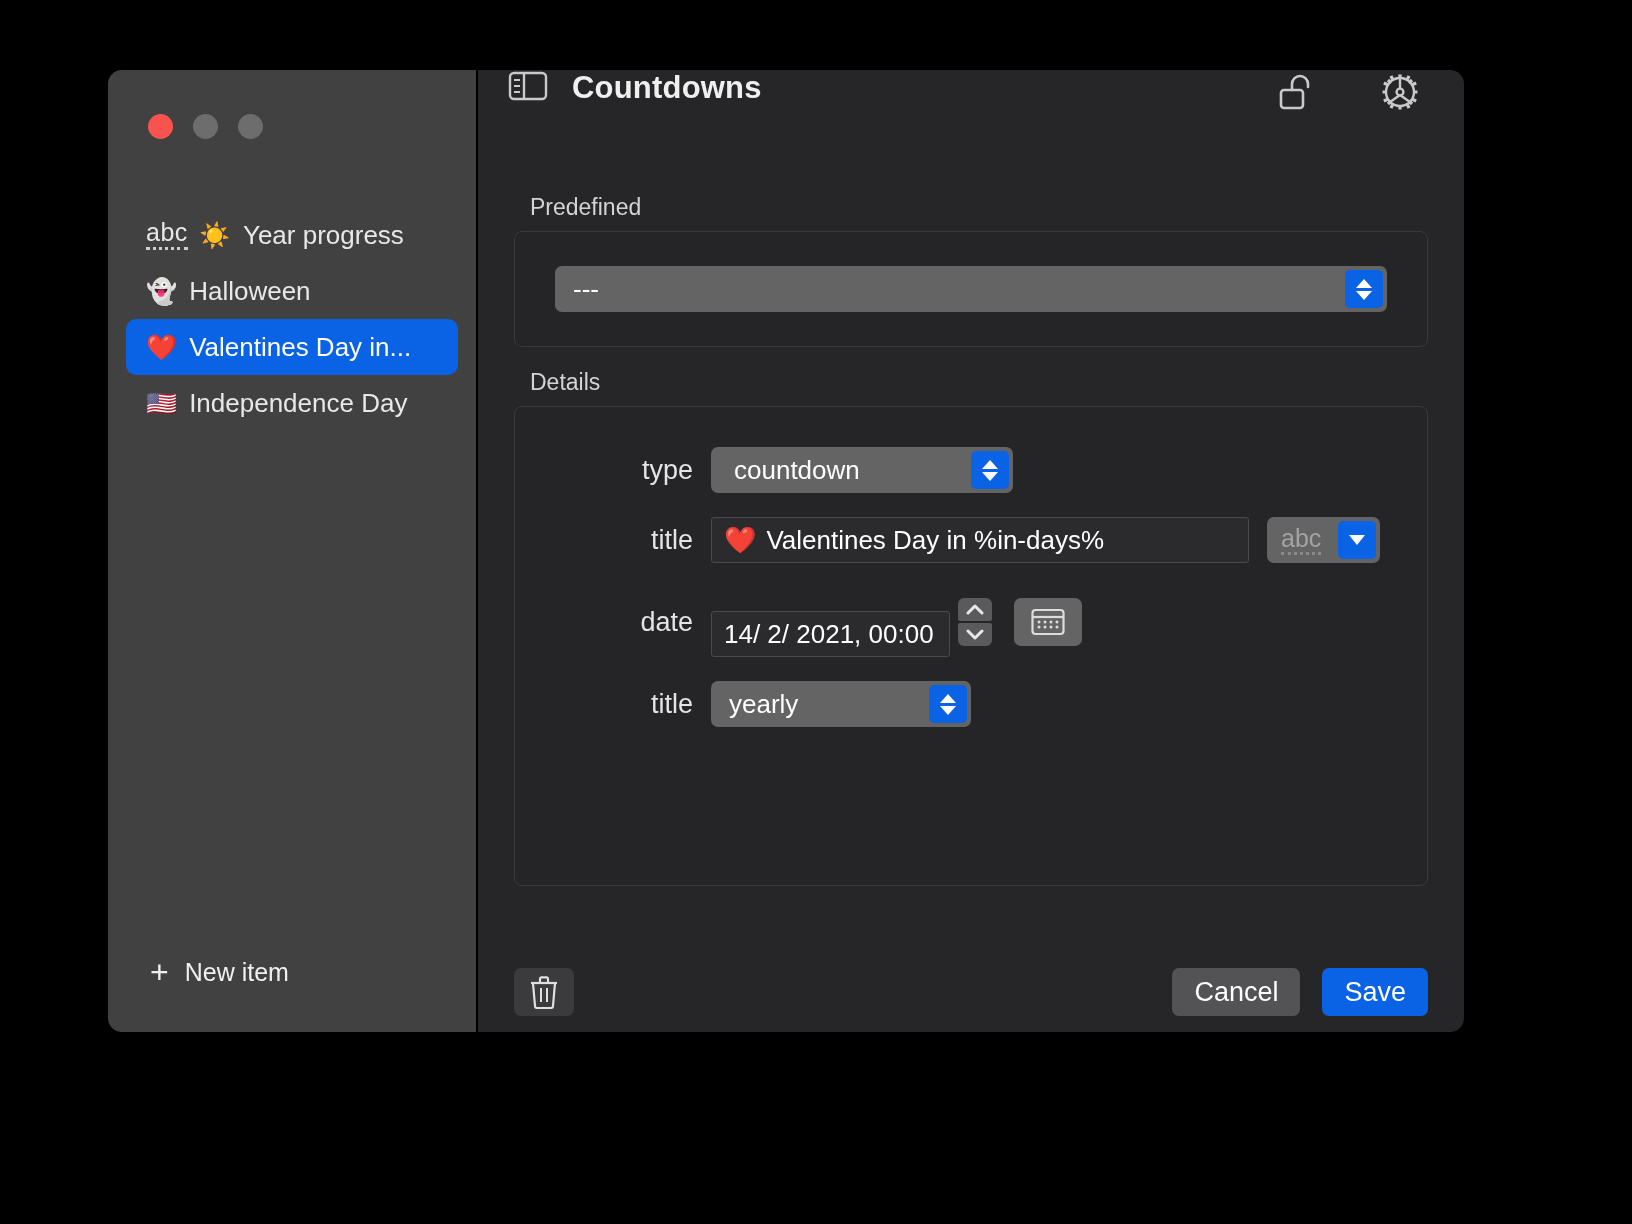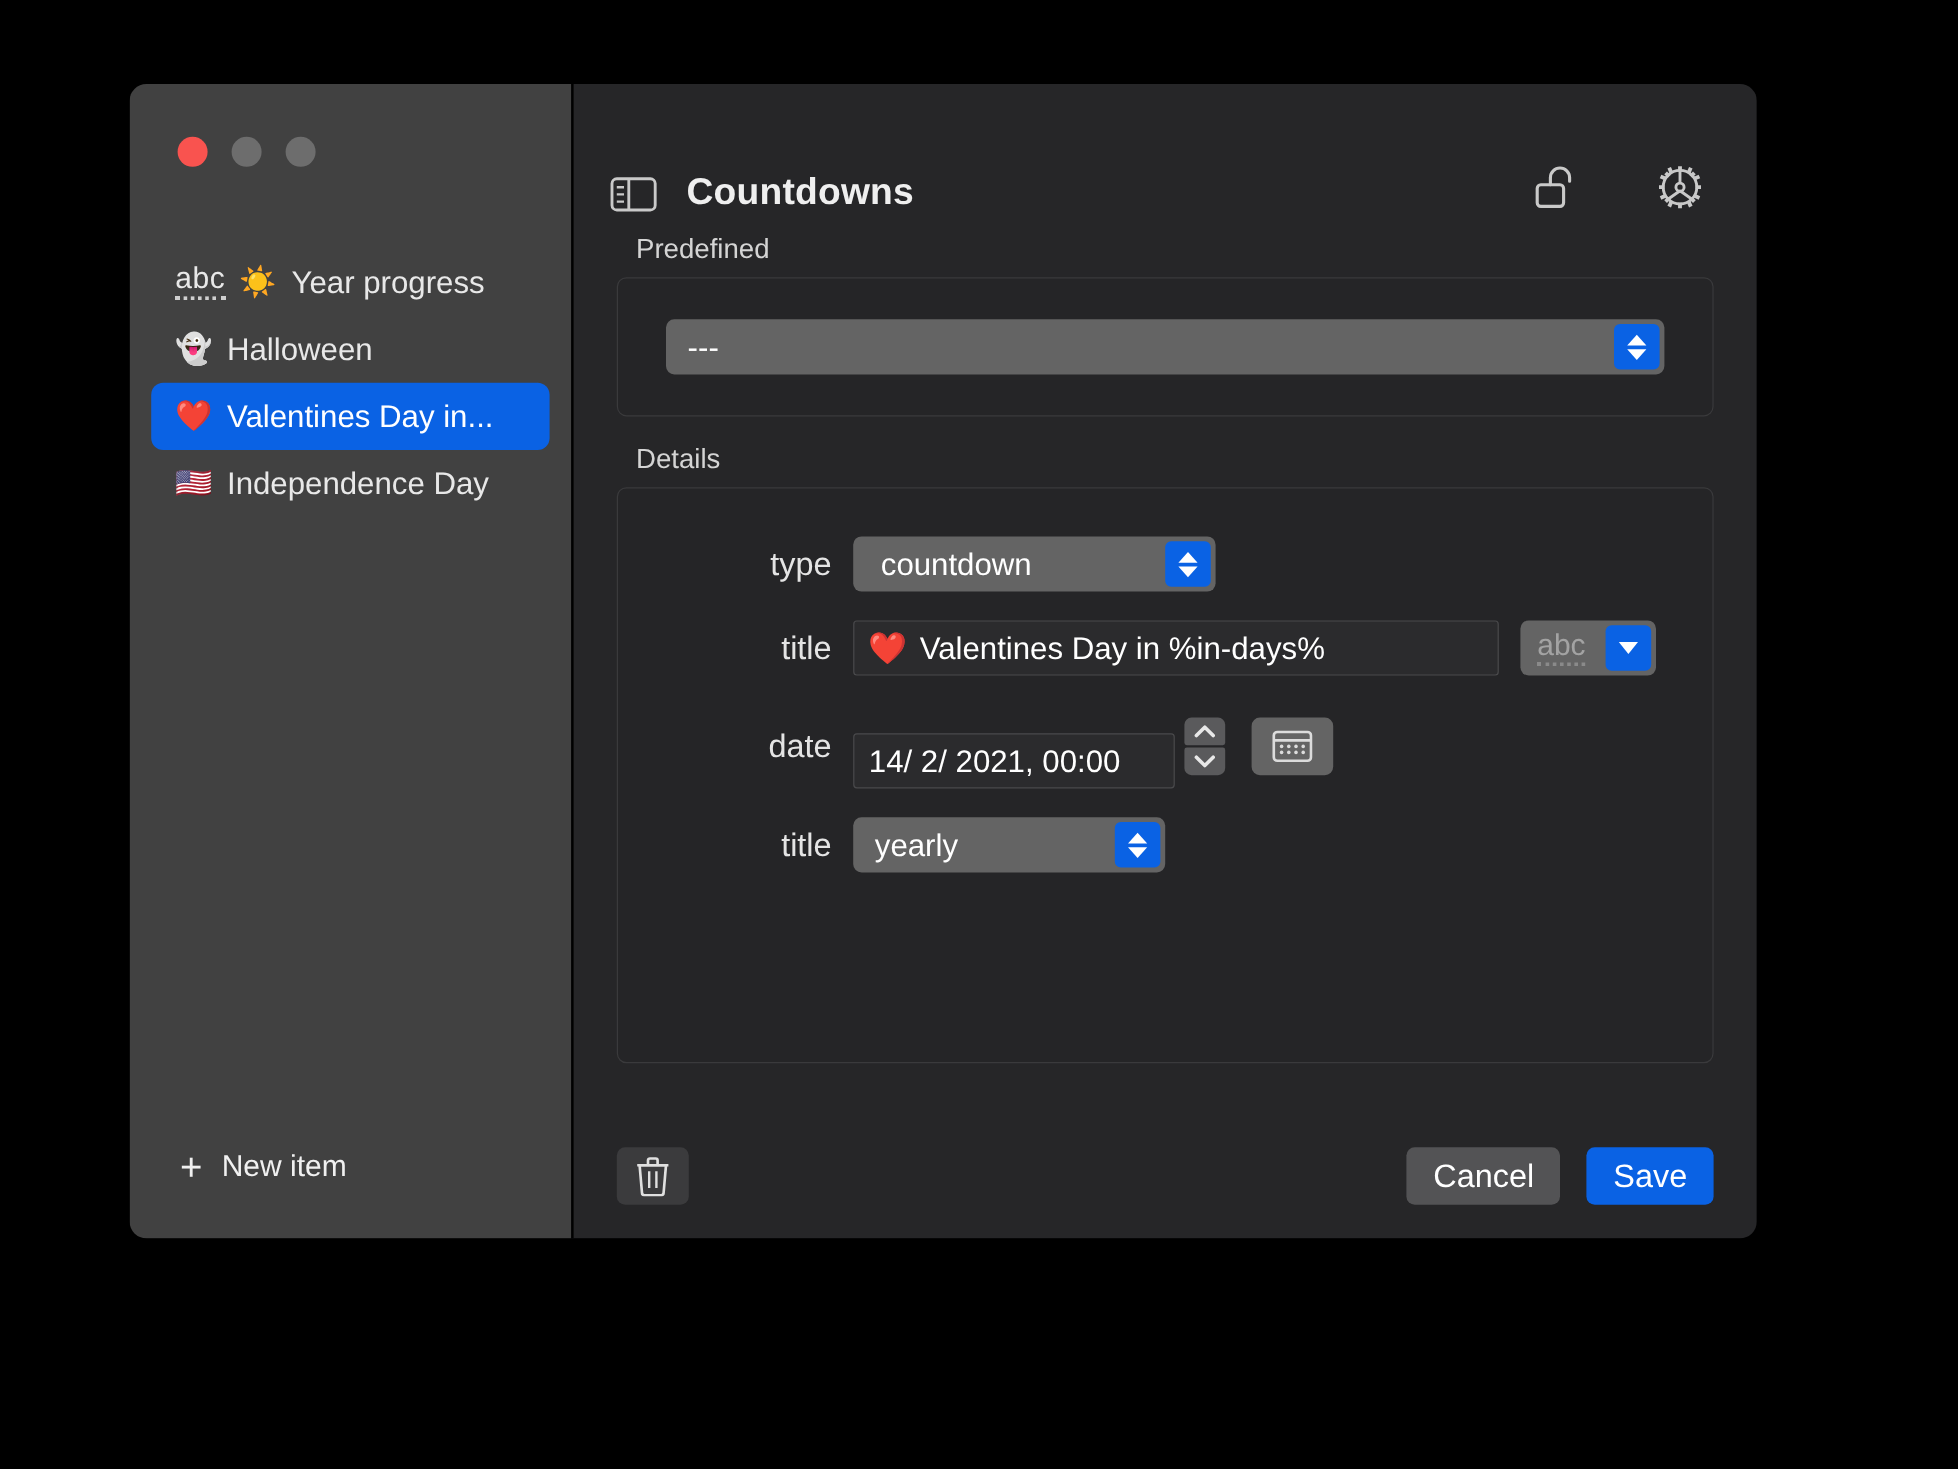--- a/index.html
+++ b/index.html
@@ -94,21 +94,21 @@
     background: #262628;
     border-left: 2px solid #000;
     display: flex;
     flex-direction: column;
     position: relative;
   }
 
   #titlebar {
     height: 108px;
     display: flex;
-    align-items: flex-end;
+    align-items: flex-start;
     padding: 0 42px 0 30px;
     gap: 24px;
   }
   #titlebar h1 {
     font-size: 31px;
     font-weight: bold;
     color: #efefef;
     letter-spacing: .2px;
   }
   .spacer { flex: 1; }
@@ -192,21 +192,21 @@
     border: 1.5px solid #4a4a4c;
     border-radius: 3px;
     display: flex;
     align-items: center;
     padding: 0 12px;
     color: #ffffff;
     font-size: 26px;
     gap: 10px;
   }
   #title-field { width: 538px; }
-  #date-field { width: 268px; margin-top: 24px; }
+  #date-field { width: 239px; margin-top: 24px; }
 
   
   #abc-button {
     margin-left: 18px;
     width: 113px;
     height: 46px;
     background: #646464;
     border-radius: 7px;
     display: flex;
     align-items: center;
@@ -263,21 +263,21 @@
     display: flex;
     align-items: center;
     justify-content: center;
   }
 
   
   #footer {
     position: absolute;
     left: 36px;
     right: 36px;
-    bottom: 28px;
+    bottom: 16px;
     display: flex;
   }
   #trash-button {
     width: 60px;
     height: 48px;
     background: #3b3b3d;
     border-radius: 7px;
     display: flex;
     align-items: center;
     justify-content: center;

